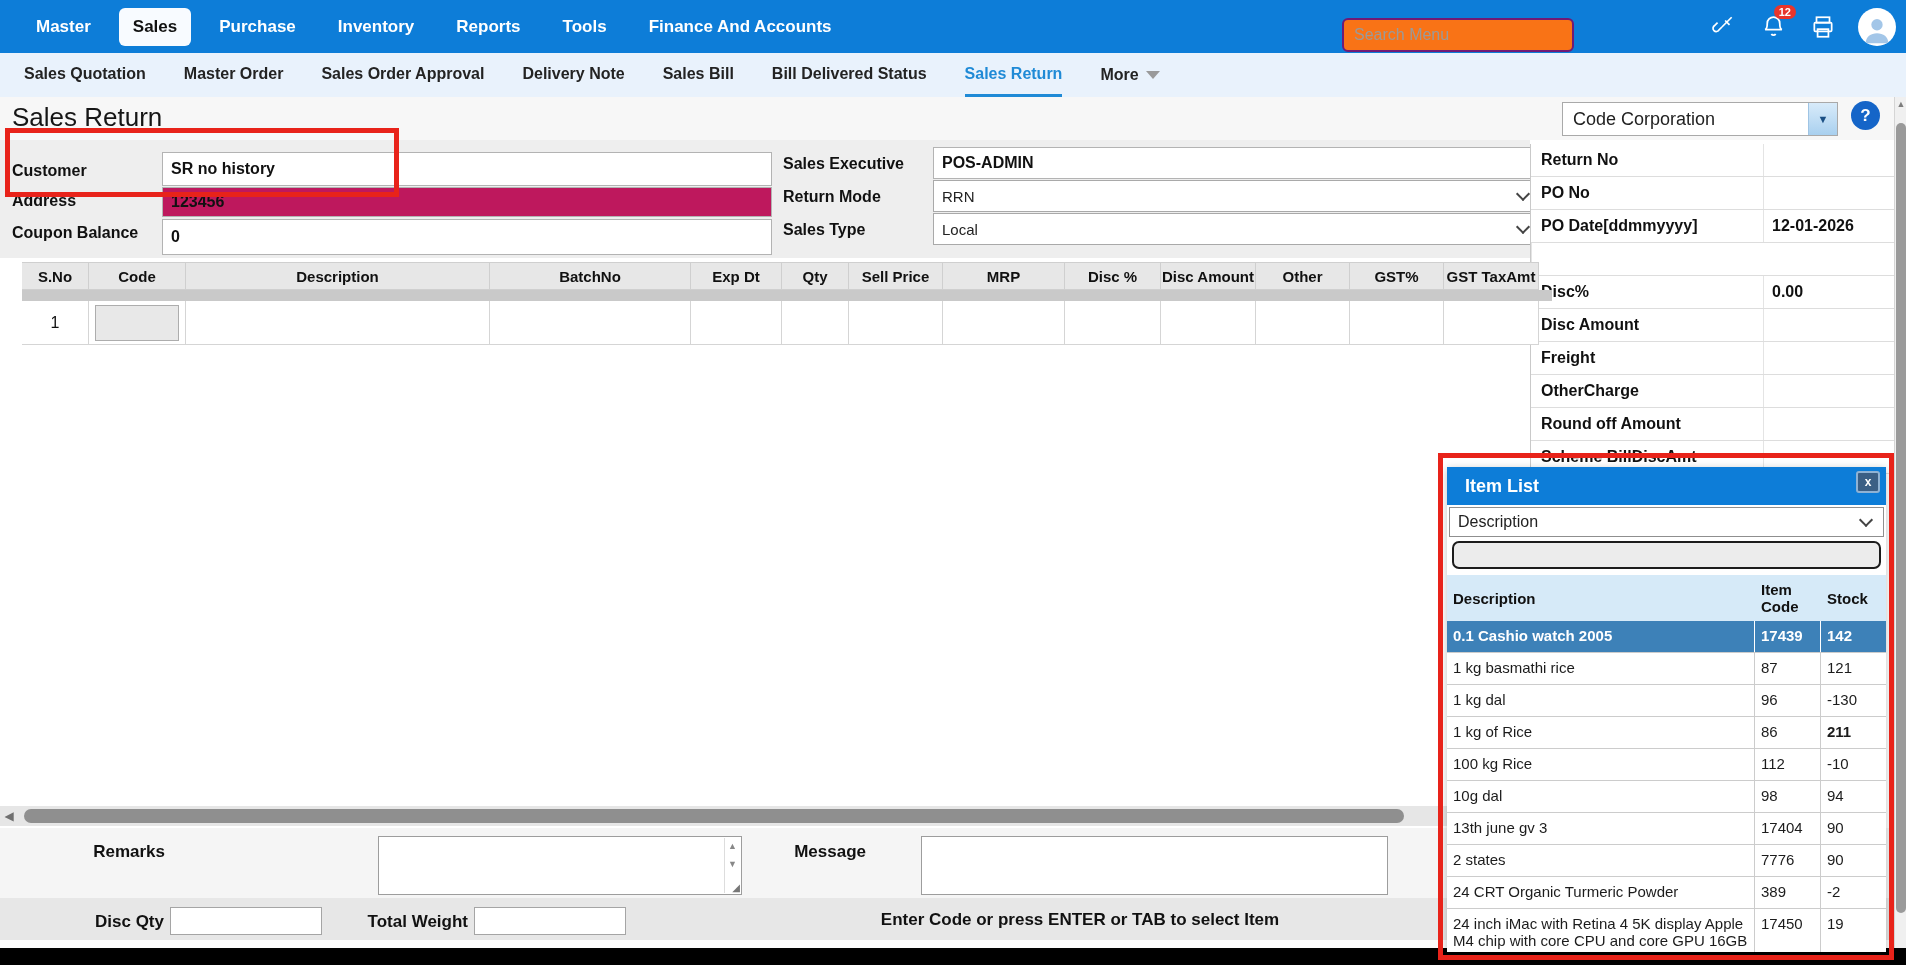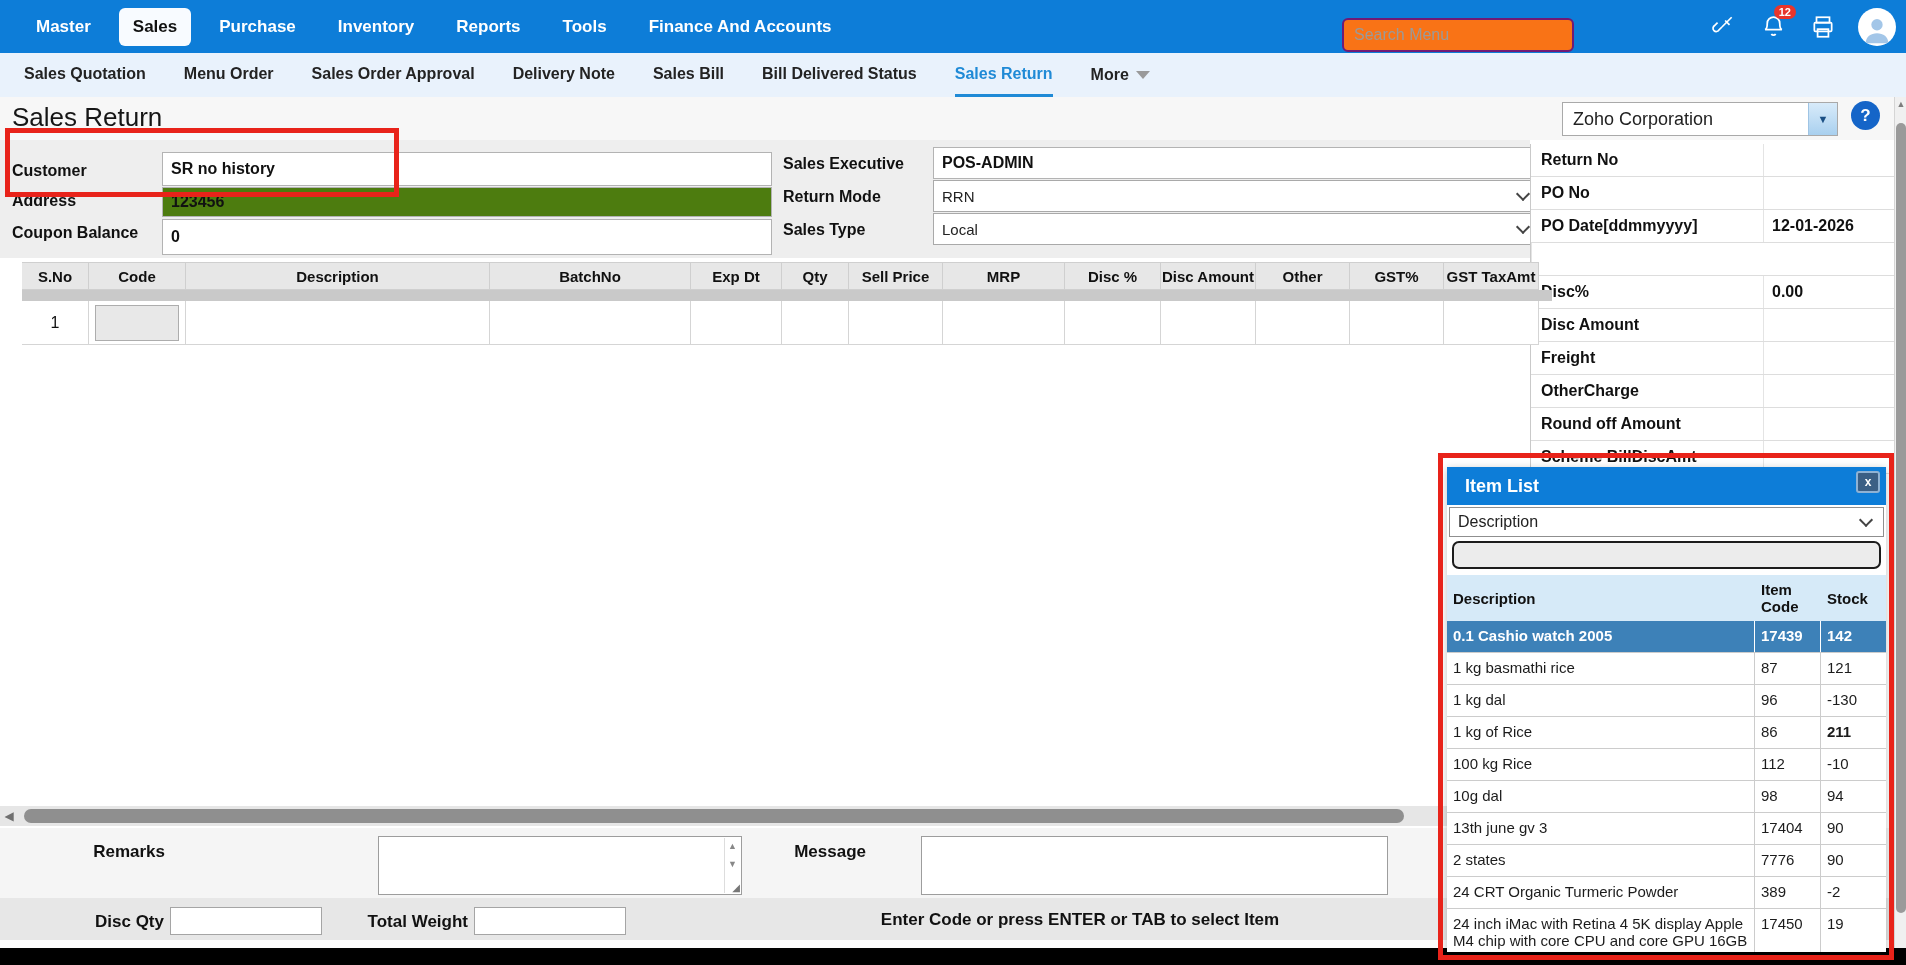--- a/index.html
+++ b/index.html
@@ -31,21 +31,21 @@
   .pageheader{position:absolute;left:0;top:97px;width:1906px;height:43px;background:#f7f7f7;}
   .page-title{position:absolute;left:12px;top:5px;font-size:26px;color:#161616;font-weight:400;}
   .company-select{position:absolute;left:1562px;top:5px;width:274px;height:32px;background:#fff;border:1px solid #a9a9a9;display:flex;align-items:center;cursor:pointer;}
   .company-select .txt{flex:1;font-size:18px;color:#222;padding-left:10px;}
   .company-select .dd{width:28px;height:100%;background:linear-gradient(#d8ebfa,#a9d0ef);display:flex;align-items:center;justify-content:center;color:#1a4f84;font-size:11px;border-left:1px solid #9fc4e4;}
   .help-btn{position:absolute;left:1851px;top:101px;width:29px;height:29px;border-radius:50%;background:#1565c8;color:#fff;font-size:17px;font-weight:700;display:flex;align-items:center;justify-content:center;cursor:pointer;}
   
   .formarea{position:absolute;left:0;top:140px;width:1530px;height:118px;background:#eeeeee;}
   .flabel{position:absolute;font-size:16px;font-weight:700;color:#111;}
   .finput{position:absolute;background:#fff;border:1px solid #b3b3b3;font-size:16px;font-weight:700;color:#111;display:flex;align-items:center;padding:0 8px;}
-  .finput.gray{background:#4d7c0f;}
+  .finput.gray{background:#be185d;}
   .fselect{position:absolute;background:#fff;border:1px solid #a9a9a9;font-size:15px;font-weight:400;color:#222;display:flex;align-items:center;padding:0 8px;cursor:pointer;}
   .fselect .sp{flex:1;}
   .chev{width:8px;height:8px;border:solid #444;border-width:0 2px 2px 0;transform:rotate(45deg);margin-right:4px;margin-top:-4px;}
   
   .summary{position:absolute;left:1530px;top:144px;width:364px;border-left:1px solid #c9c9c9;background:#fff;}
   .sum-row{display:flex;height:32px;border-bottom:1px solid #ddd;background:#fff;}
   .sum-label{width:222px;display:flex;align-items:center;padding-left:10px;font-size:16px;font-weight:700;color:#111;}
   .sum-value{flex:1;display:flex;align-items:center;border-left:1px solid #e4e4e4;padding-left:8px;font-size:16px;font-weight:700;color:#111;}
   
   .items-table{position:absolute;left:0;top:262px;width:1517px;padding-left:22px;}
@@ -139,37 +139,37 @@
         <circle cx="12" cy="9" r="4"></circle>
           <path d="M4 22c0-4.4 3.6-7 8-7s8 2.6 8 7z"></path>
       </svg>
     </div>
   </div>
 </div>
 
 <div class="tabbar">
   <div class="tab-items" id="tab-items">
       <span class="tab">Sales Quotation</span>
-      <span class="tab">Menu Order</span>
+      <span class="tab">Master Order</span>
       <span class="tab">Sales Order Approval</span>
       <span class="tab">Delivery Note</span>
       <span class="tab">Sales Bill</span>
       <span class="tab">Bill Delivered Status</span>
       <span class="tab active">Sales Return</span>
     </div>
   <div class="tab-more">
     <span>More</span>
     <span class="more-caret"></span>
   </div>
 </div>
 
 <div class="pageheader">
   <div class="page-title">Sales Return</div>
   <div class="company-select">
-    <span class="txt">Zoho Corporation</span>
+    <span class="txt">Code Corporation</span>
     <span class="dd">▼</span>
   </div>
 </div>
 <div class="help-btn">?</div>
 
 <div class="formarea">
   <div class="flabel" style="left:12px;top:22px;">Customer</div>
   <div class="finput" style="left:162px;top:12px;width:592px;height:32px;">
       <span>SR no history</span>
     </div>

